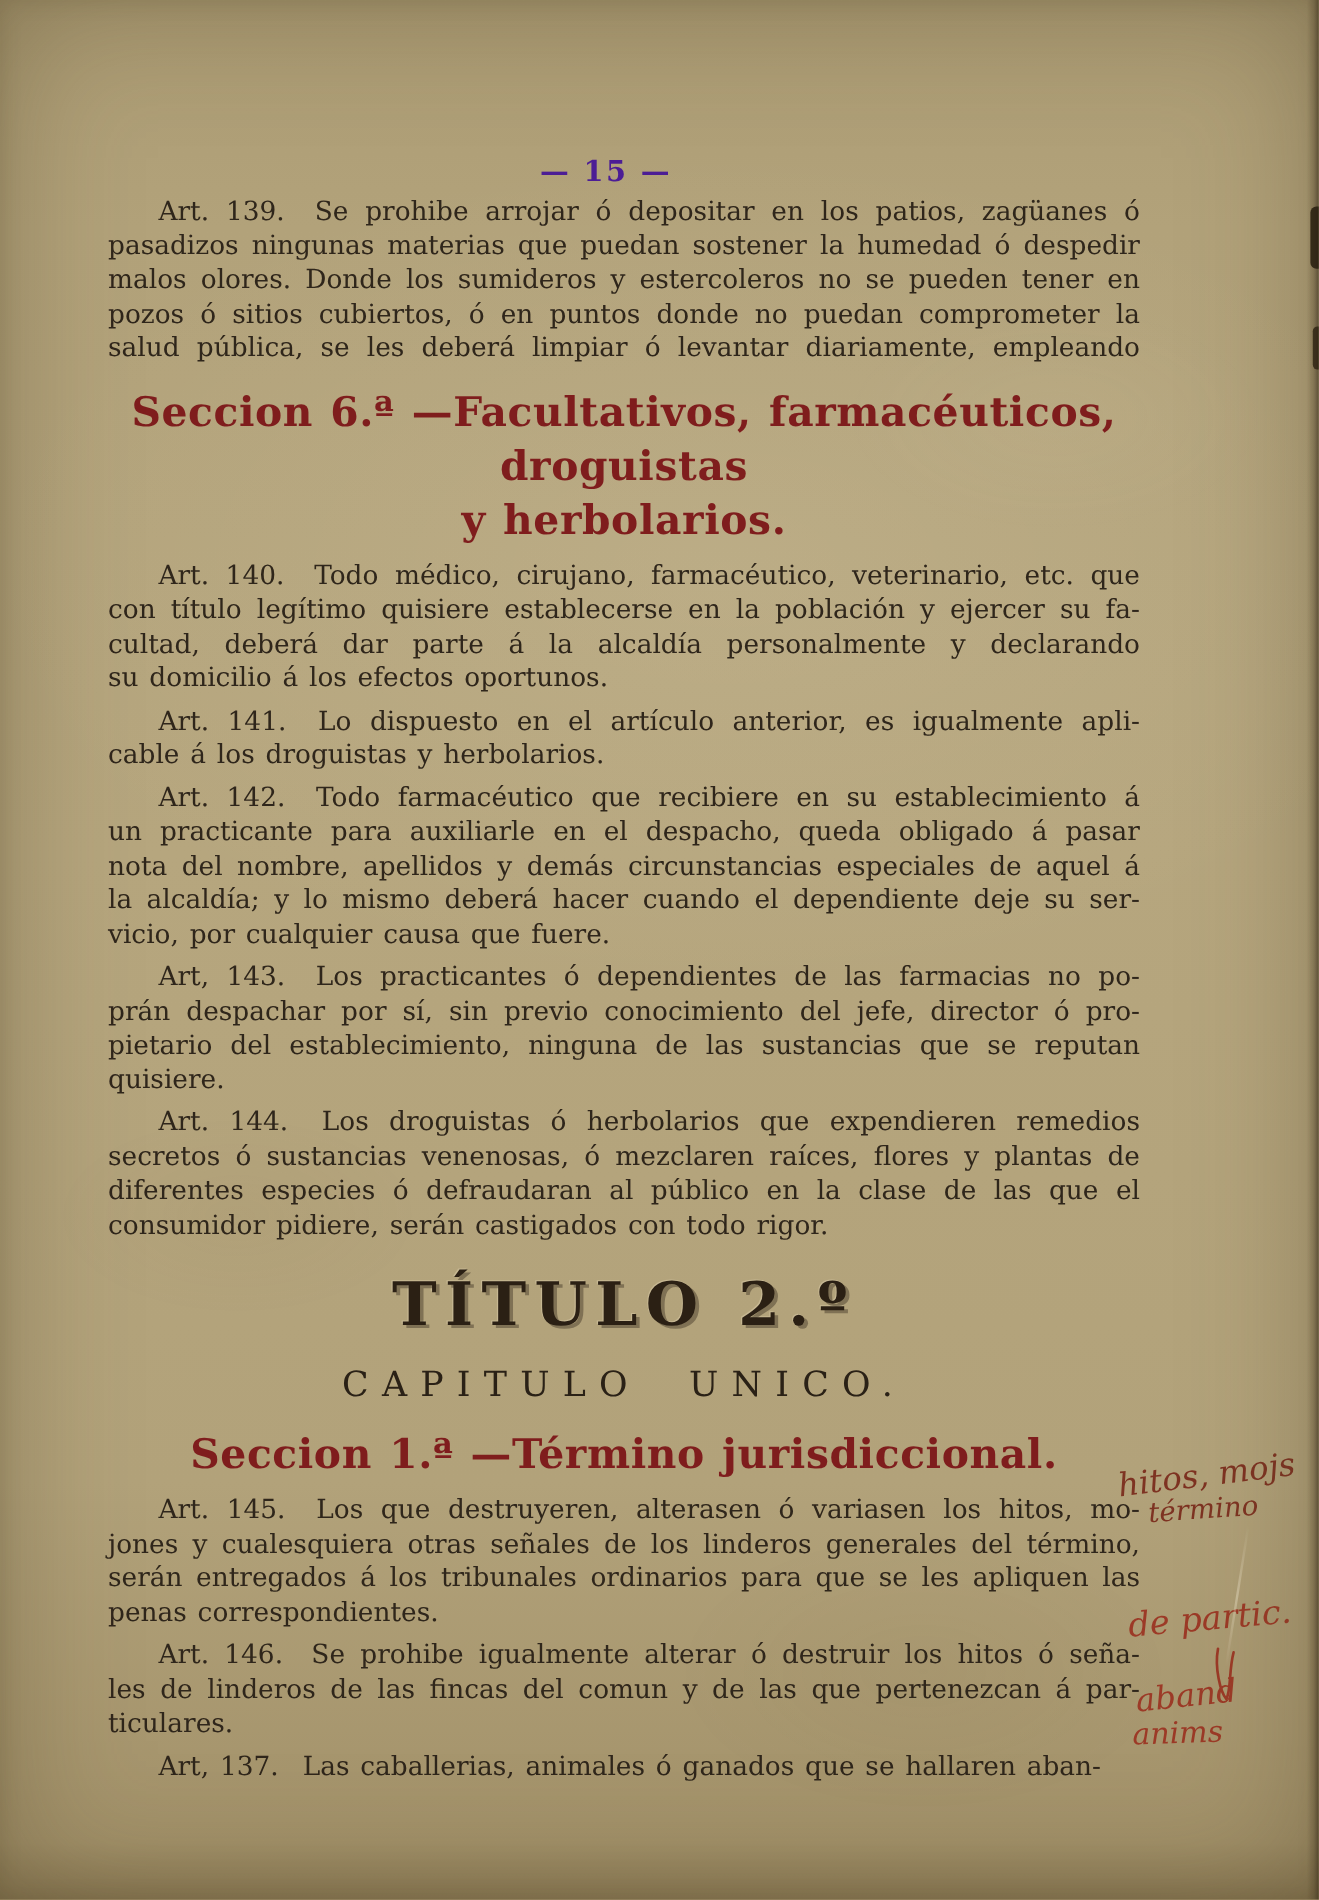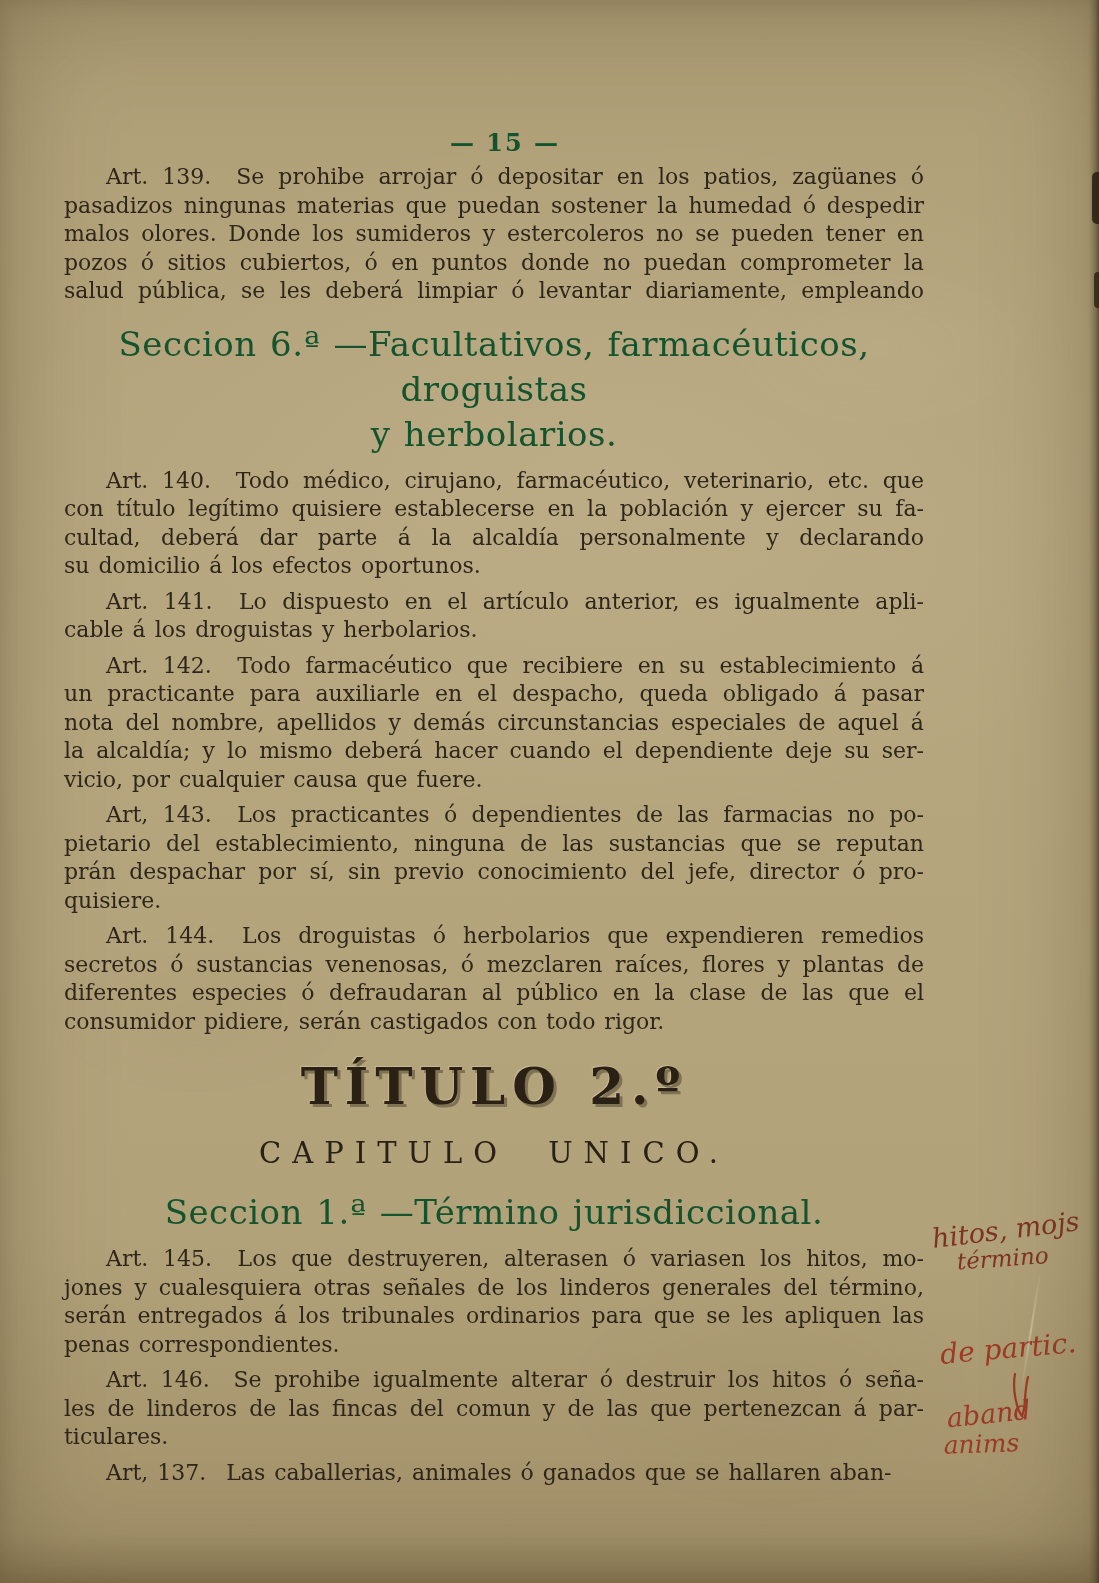--- a/index.html
+++ b/index.html
@@ -21,35 +21,35 @@
   .grain {
     position: absolute; inset: 0; pointer-events: none; opacity: 0.5;
     background:
       radial-gradient(220px 120px at 18% 64%, rgba(120,100,60,0.10), rgba(0,0,0,0) 70%),
       radial-gradient(260px 140px at 80% 22%, rgba(255,244,210,0.08), rgba(0,0,0,0) 70%),
       radial-gradient(300px 170px at 70% 88%, rgba(110,90,55,0.10), rgba(0,0,0,0) 70%);
   }
   .page-number {
     position: absolute; top: 128px; left: 75px; width: 860px;
     text-align: center;
-    font-size: 24px; font-weight: bold; color: #14532d;
+    font-size: 24px; font-weight: bold; color: #4c1d95;
     letter-spacing: 2px;
   }
   .text-block {
-    position: absolute; left: 64px; top: 163px; width: 860px;
+    position: absolute; left: 90px; top: 163px; width: 860px;
     color: #2f261b;
     font-size: 22px; line-height: 28.5px;
     word-spacing: 2px;
   }
   .sec.article { margin: 0 0 7px 0; }
   .sec.article .line { text-align: justify; text-align-last: justify; }
   .sec.article .line.first { text-indent: 42px; }
   .sec.article .line.last { text-align-last: left; }
   .sec.section-heading {
-    text-align: center; font-weight: normal; color: #14532d;
+    text-align: center; font-weight: bold; color: #7f1d1d;
     font-size: 34px; line-height: 45px;
     margin: 16px 0 10px 0;
     letter-spacing: 0.5px;
   }
   .sec.section-heading .line { text-align: center; text-align-last: center; text-indent: 0; }
   .sec.title-heading {
     text-align: center; font-weight: bold; color: #2b2014;
     font-size: 50px; line-height: 62px; letter-spacing: 7px;
     margin: 20px 0 14px 0;
     text-shadow: 3px 3px 0 rgba(43,32,20,0.38), -1px -1px 0 rgba(255,244,214,0.25);
@@ -130,22 +130,22 @@
     </div>
     <div class="sec article">
       <div class="line first">Art. 142.  Todo farmacéutico que recibiere en su establecimiento á</div>
       <div class="line">un practicante para auxiliarle en el despacho, queda obligado á pasar</div>
       <div class="line">nota del nombre, apellidos y demás circunstancias especiales de aquel á</div>
       <div class="line">la alcaldía; y lo mismo deberá hacer cuando el dependiente deje su ser-</div>
       <div class="line last">vicio, por cualquier causa que fuere.</div>
     </div>
     <div class="sec article">
       <div class="line first">Art, 143.  Los practicantes ó dependientes de las farmacias no po-</div>
+      <div class="line">prán despachar por sí, sin previo conocimiento del jefe, director ó pro-</div>
       <div class="line">pietario del establecimiento, ninguna de las sustancias que se reputan</div>
-      <div class="line">prán despachar por sí, sin previo conocimiento del jefe, director ó pro-</div>
       <div class="line last">quisiere.</div>
     </div>
     <div class="sec article">
       <div class="line first">Art. 144.  Los droguistas ó herbolarios que expendieren remedios</div>
       <div class="line">secretos ó sustancias venenosas, ó mezclaren raíces, flores y plantas de</div>
       <div class="line">diferentes especies ó defraudaran al público en la clase de las que el</div>
       <div class="line last">consumidor pidiere, serán castigados con todo rigor.</div>
     </div>
     <div class="sec title-heading">
       <div class="line first last">TÍTULO 2.º</div>

